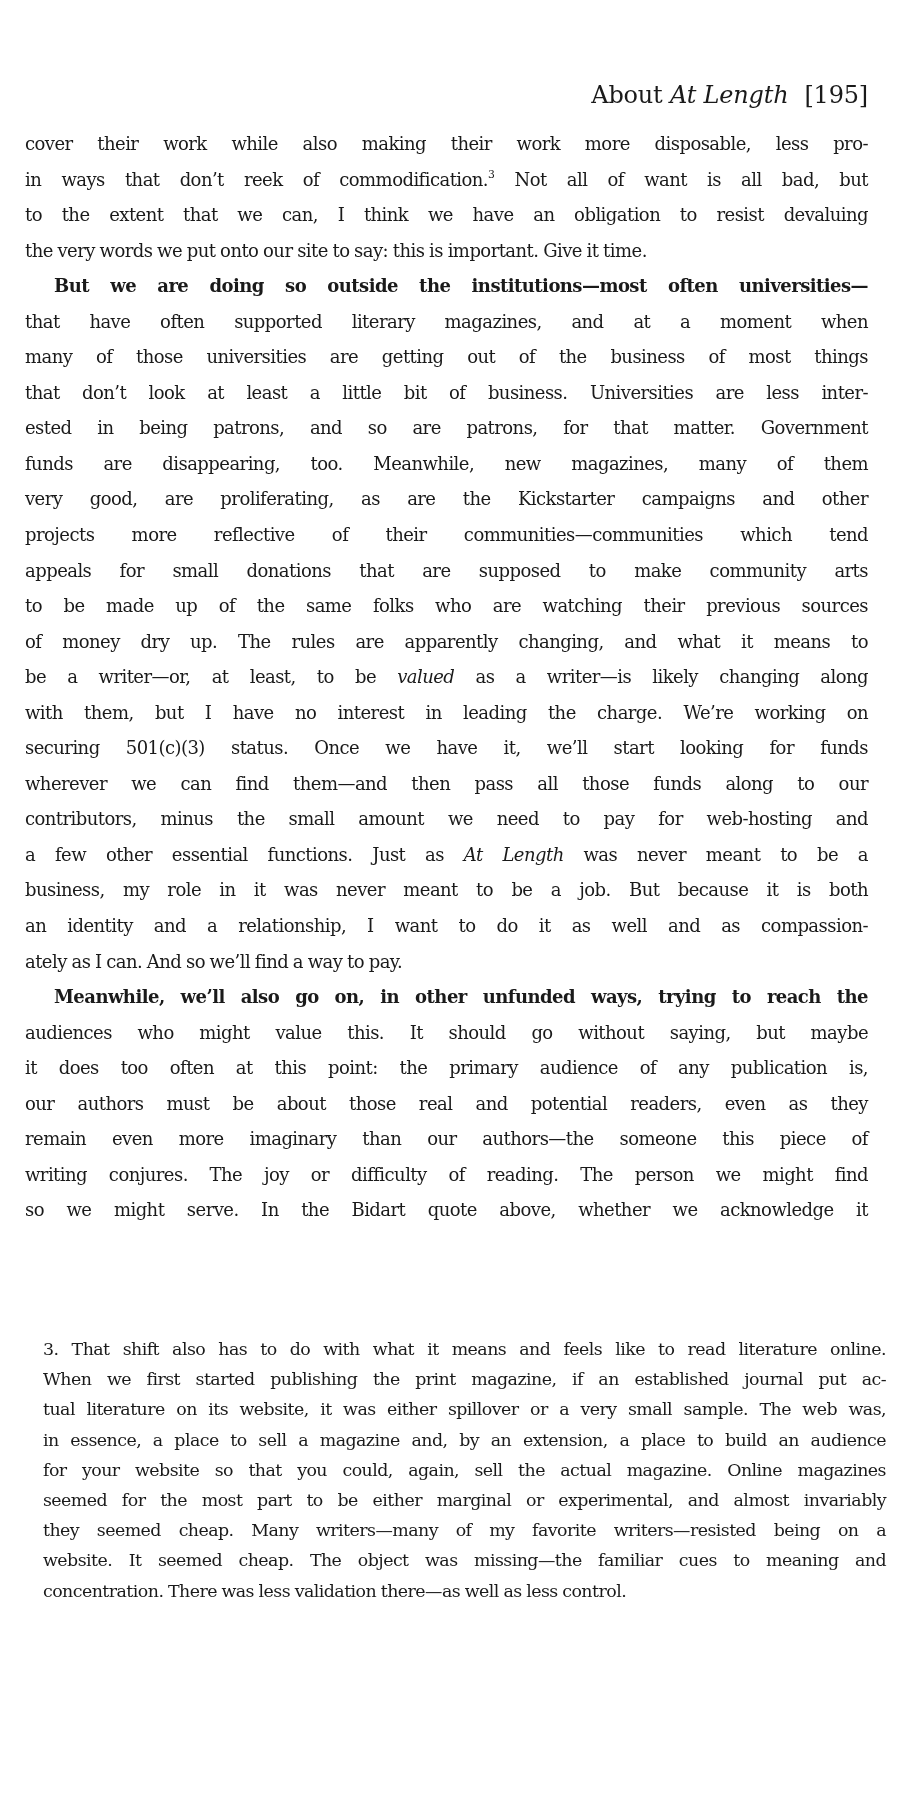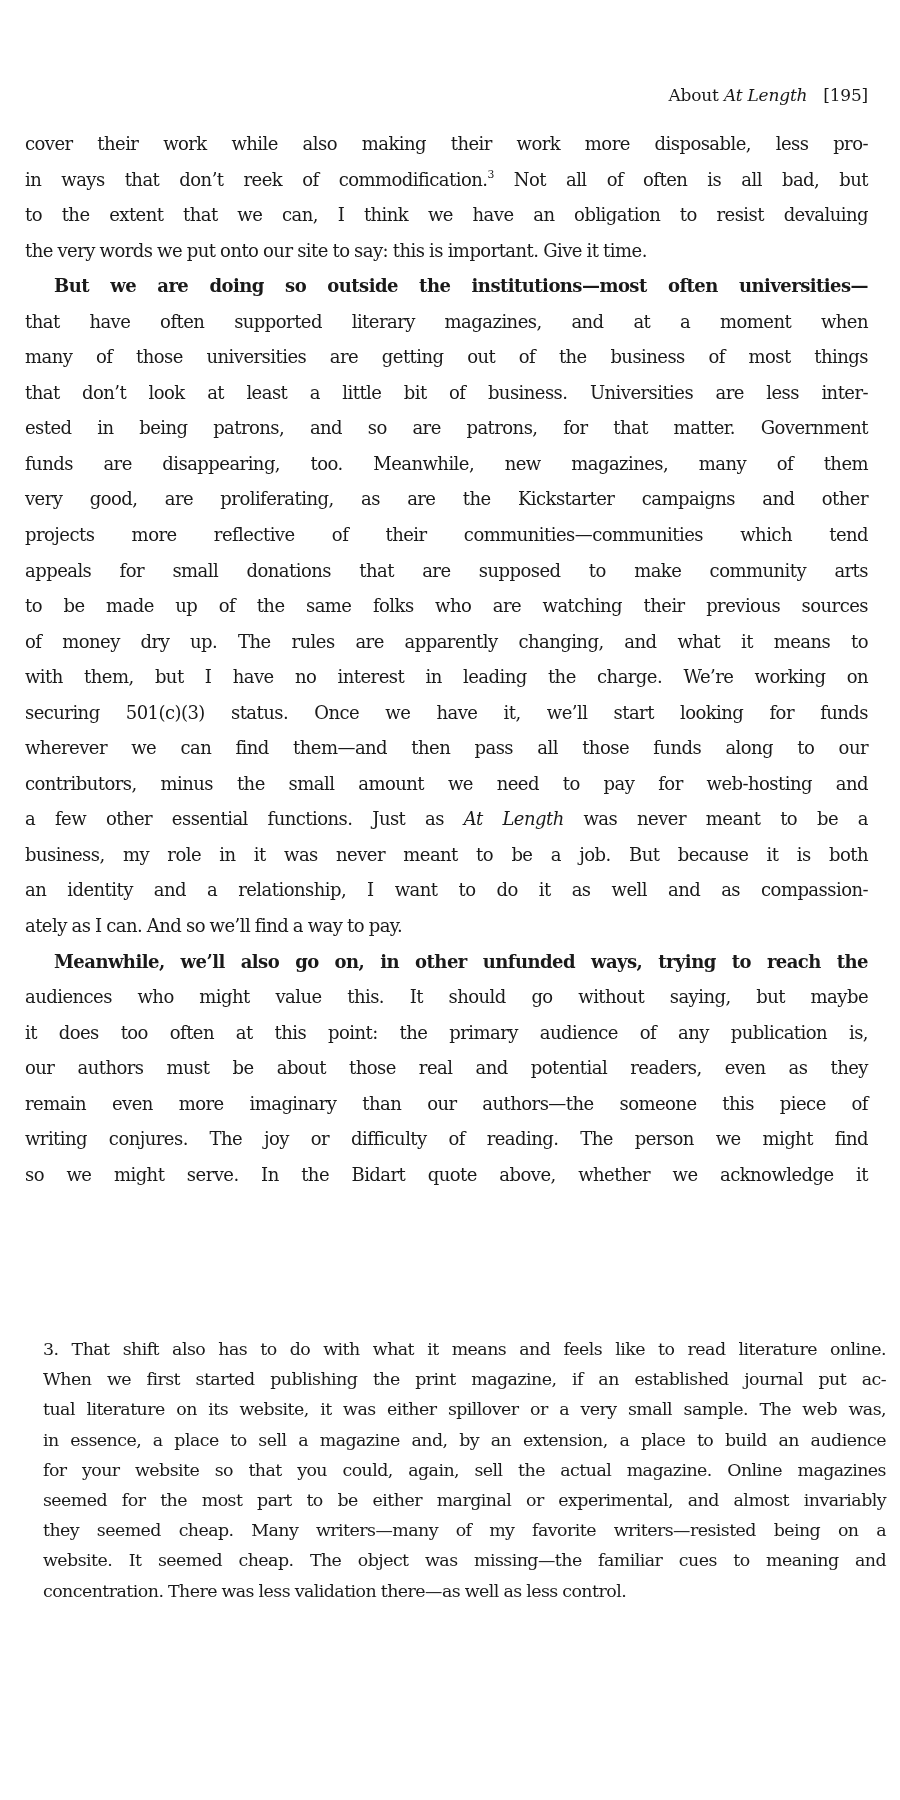--- a/index.html
+++ b/index.html
@@ -1,20 +1,20 @@
 <!DOCTYPE html>
 <html><head>
 <meta charset="utf-8">
 <style>
   html, body { margin: 0; padding: 0; background: #ffffff; }
   body { width: 900px; height: 1800px; position: relative; overflow: hidden; color: #1a1a1a; }
   .page { position: absolute; left: 0; top: 0; width: 900px; height: 1800px; }
   .running-head {
     position: absolute; top: 80px; right: 32px;
-    font-family: "DejaVu Serif", serif; font-size: 17px; line-height: 30px;
+    font-family: "DejaVu Serif", serif; font-size: 24px; line-height: 30px;
     letter-spacing: -0.2px; white-space: nowrap; color: #1a1a1a;
   }
   .running-head .title-italic { font-style: italic; }
   .running-head .folio { margin-left: 16px; }
   .body-text {
     position: absolute; left: 25px; top: 126px; width: 843px;
     font-family: "DejaVu Serif", serif; font-size: 18px; line-height: 35.55px;
     letter-spacing: -0.55px; word-spacing: -0.5px;
   }
   .line { display: block; height: 35.55px; white-space: nowrap; text-align: justify; text-align-last: justify; }
@@ -33,34 +33,35 @@
 </head>
 <body>
 
 <div class="page">
   <div class="running-head">
     <span>About </span><span class="title-italic">At Length</span><span class="folio">[195]</span>
   </div>
 
   <div class="body-text" id="body-text">
       <span class="line"><span>cover their work while also making their work more disposable, less pro-</span></span>
-      <span class="line"><span>in ways that don’t reek of commodification.</span><sup>3</sup><span> Not all of often is all bad, but</span></span>
+      <span class="line"><span>in ways that don’t reek of commodification.</span><sup>3</sup><span> Not all of want is all bad, but</span></span>
       <span class="line"><span>to the extent that we can, I think we have an obligation to resist devaluing</span></span>
       <span class="line last"><span>the very words we put onto our site to say: this is important. Give it time.</span></span>
       <span class="line indent"><span>But we are doing so outside the institutions—most often universities—</span></span>
       <span class="line"><span>that have often supported literary magazines, and at a moment when</span></span>
       <span class="line"><span>many of those universities are getting out of the business of most things</span></span>
       <span class="line"><span>that don’t look at least a little bit of business. Universities are less inter-</span></span>
       <span class="line"><span>ested in being patrons, and so are patrons, for that matter. Government</span></span>
       <span class="line"><span>funds are disappearing, too. Meanwhile, new magazines, many of them</span></span>
       <span class="line"><span>very good, are proliferating, as are the Kickstarter campaigns and other</span></span>
       <span class="line"><span>projects more reflective of their communities—communities which tend</span></span>
       <span class="line"><span>appeals for small donations that are supposed to make community arts</span></span>
       <span class="line"><span>to be made up of the same folks who are watching their previous sources</span></span>
       <span class="line"><span>of money dry up. The rules are apparently changing, and what it means to</span></span>
+      <span class="line"><span>be a writer—or, at least, to be </span><i>valued</i><span> as a writer—is likely changing along</span></span>
       <span class="line"><span>with them, but I have no interest in leading the charge. We’re working on</span></span>
       <span class="line"><span>securing 501(c)(3) status. Once we have it, we’ll start looking for funds</span></span>
       <span class="line"><span>wherever we can find them—and then pass all those funds along to our</span></span>
       <span class="line"><span>contributors, minus the small amount we need to pay for web-hosting and</span></span>
       <span class="line"><span>a few other essential functions. Just as </span><i>At Length</i><span> was never meant to be a</span></span>
       <span class="line"><span>business, my role in it was never meant to be a job. But because it is both</span></span>
       <span class="line"><span>an identity and a relationship, I want to do it as well and as compassion-</span></span>
       <span class="line last"><span>ately as I can. And so we’ll find a way to pay.</span></span>
       <span class="line indent"><span>Meanwhile, we’ll also go on, in other unfunded ways, trying to reach the</span></span>
       <span class="line"><span>audiences who might value this. It should go without saying, but maybe</span></span>

